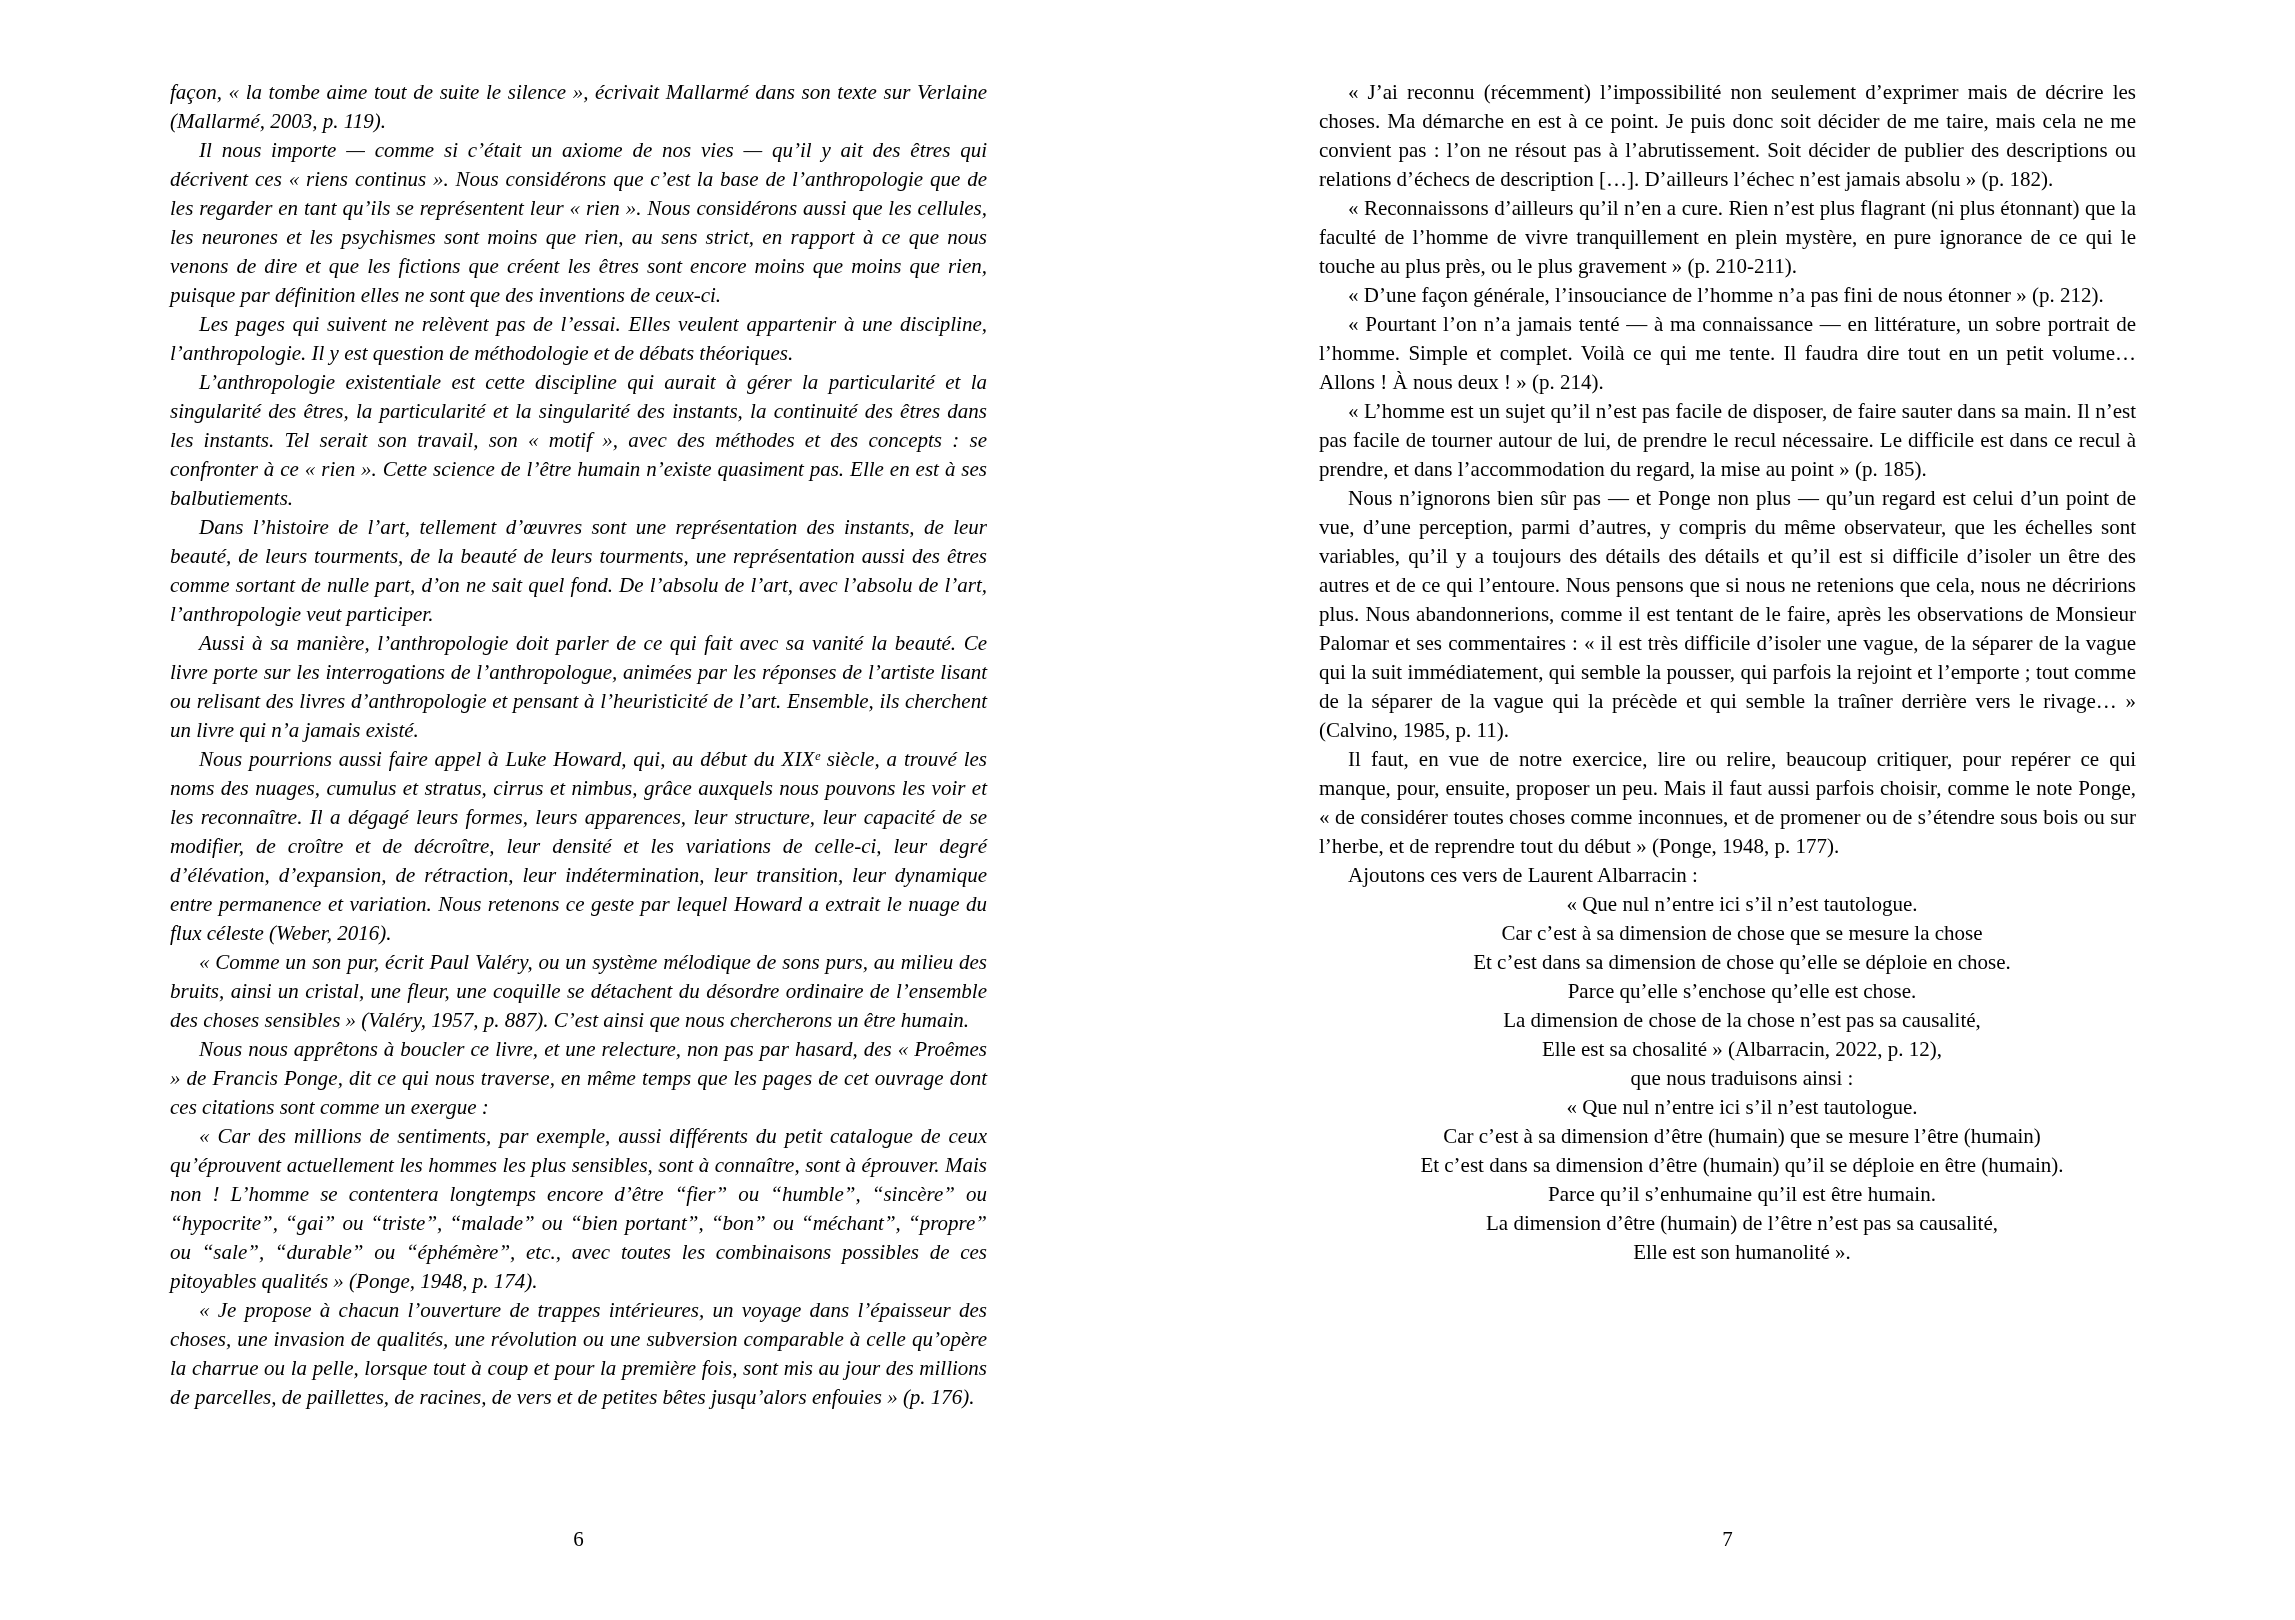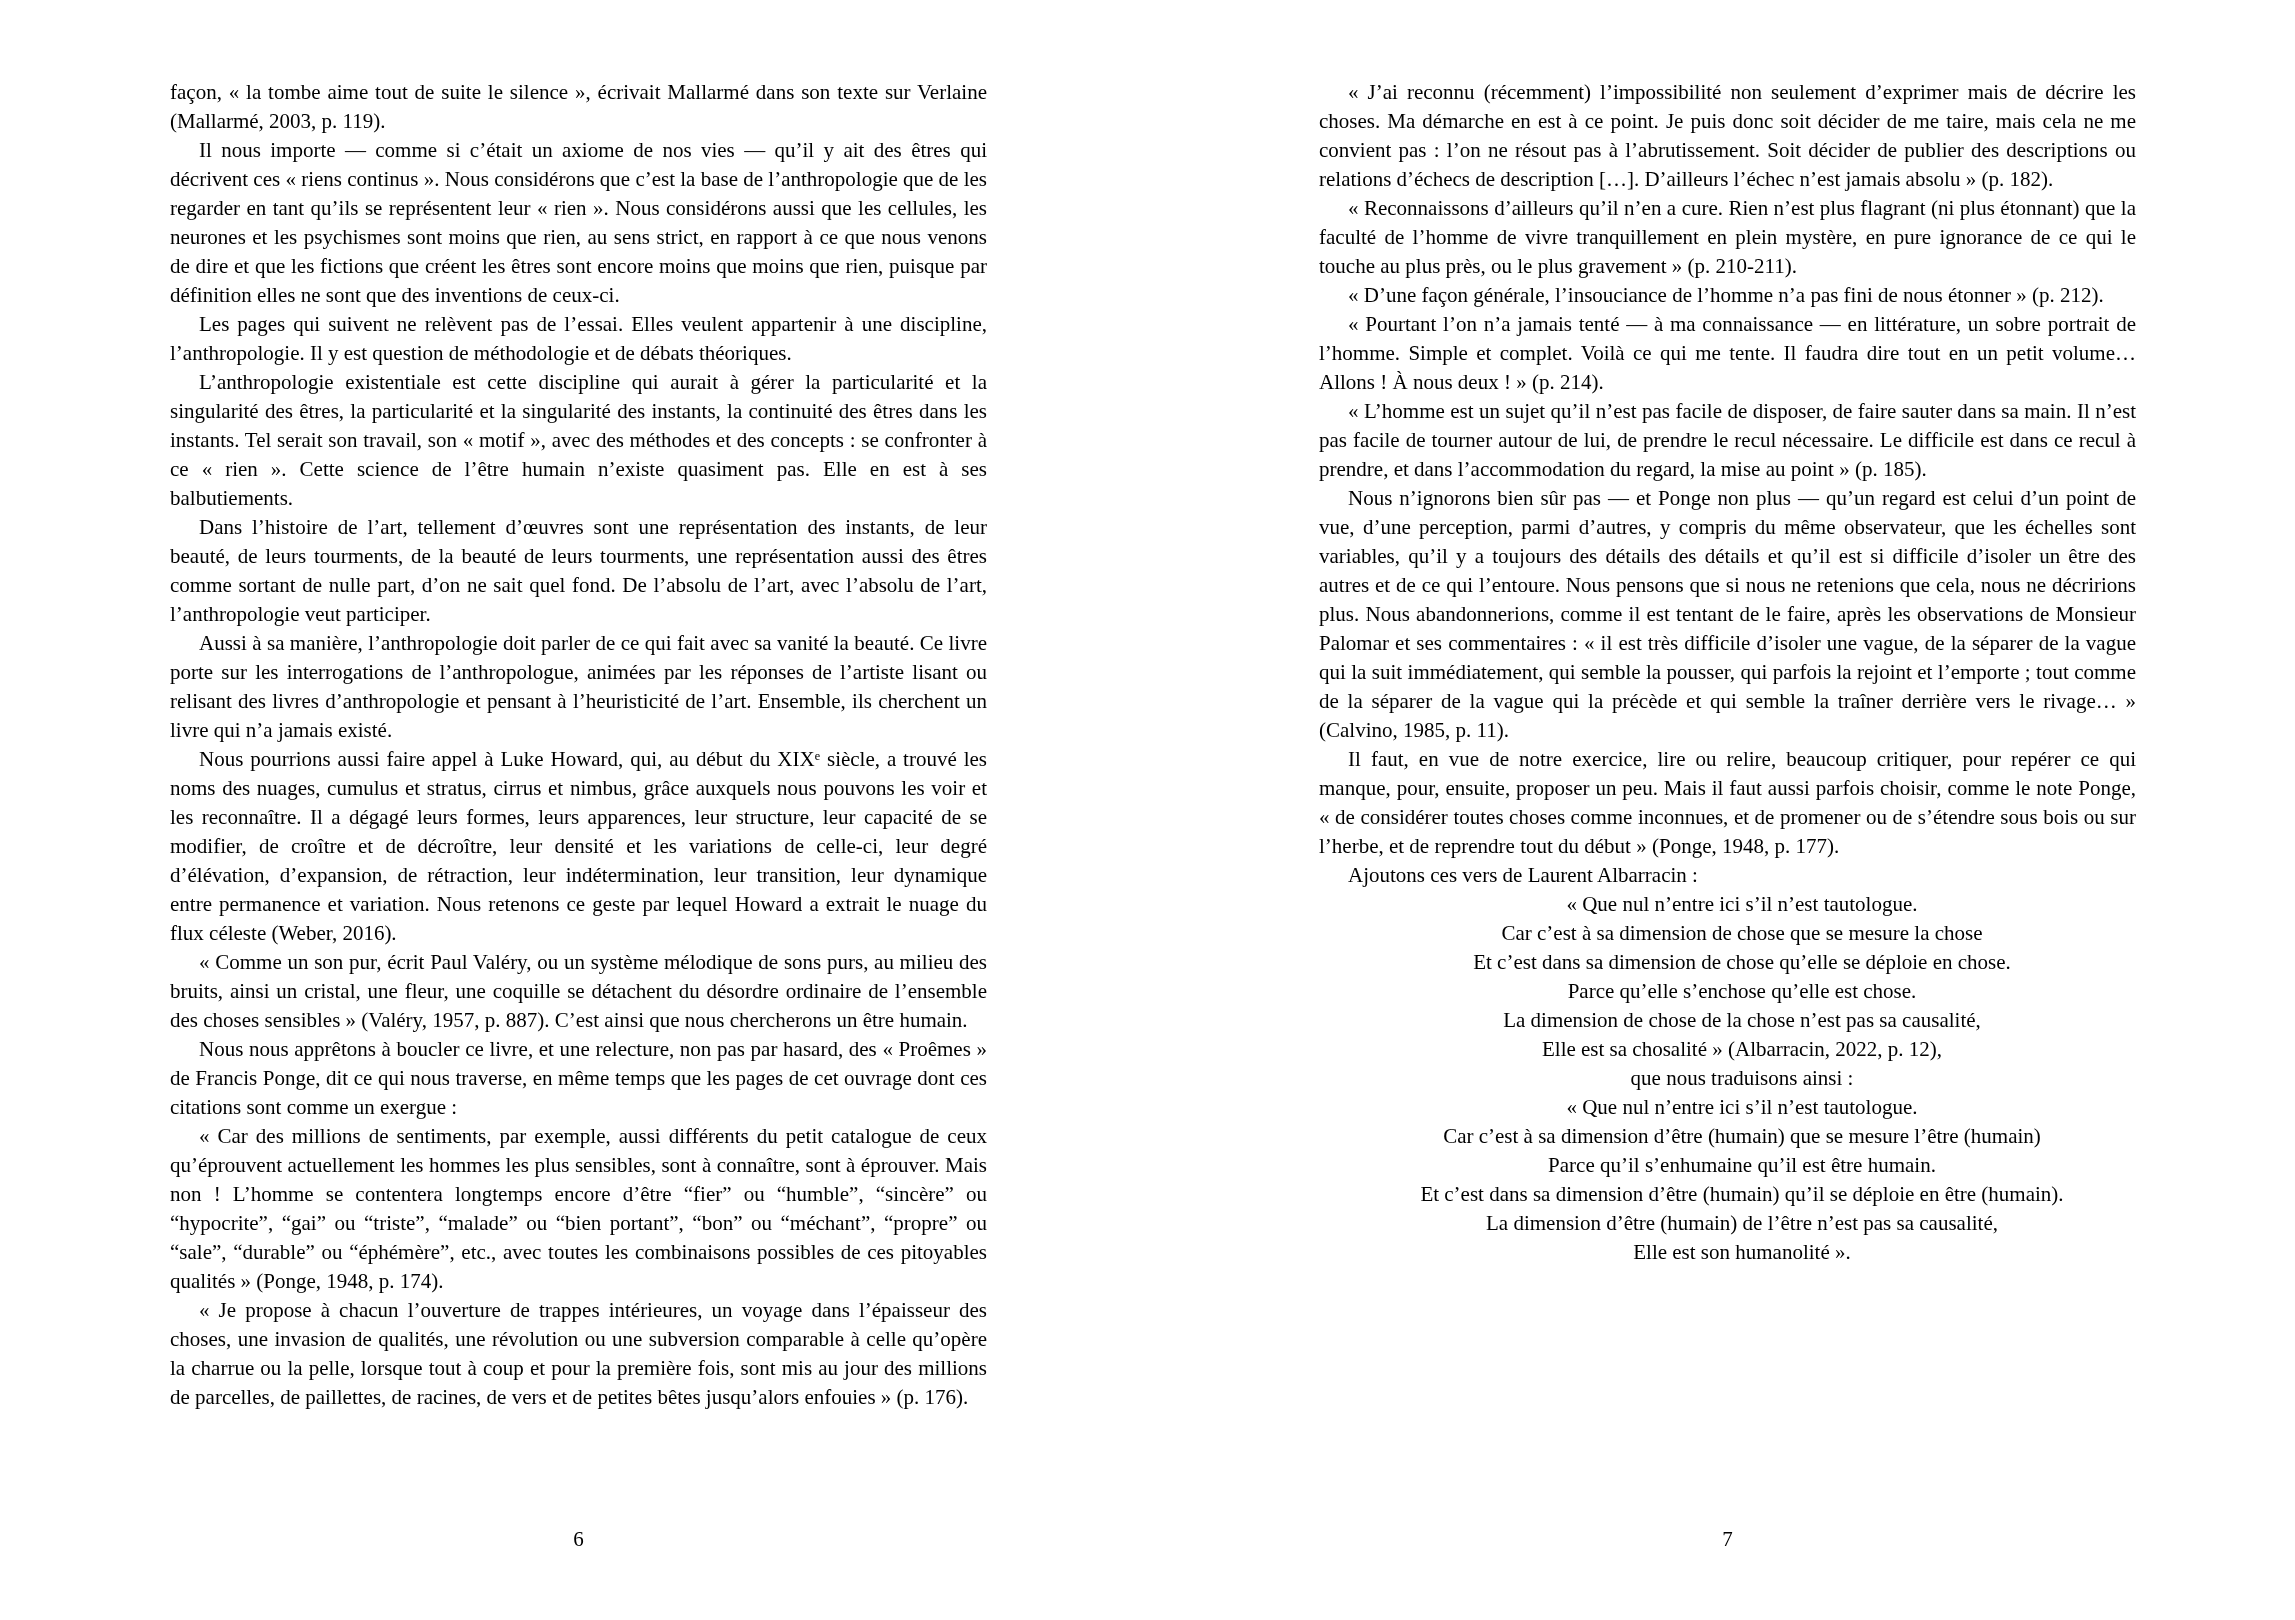--- a/index.html
+++ b/index.html
@@ -26,21 +26,21 @@
   #page-right { left: 1148px; }
   .text-col {
     position: absolute;
     top: 78px;
     width: 817px;
     font-size: 21px;
     line-height: 29px;
     text-align: justify;
     hyphens: none;
   }
-  #page-left  .text-col { left: 170px; }
+  #page-left  .text-col { left: 170px; font-style: italic; }
   #page-right .text-col { left: 171px; }
   .para {
     margin: 0;
     padding: 0;
   }
   .para.indent { text-indent: 29px; }
   .para.verse  { text-align: center; }
   .page-number {
     position: absolute;
     top: 1525px;
@@ -84,20 +84,20 @@
       <p class="para indent">Ajoutons ces vers de Laurent Albarracin :</p>
       <p class="para indent verse">« Que nul n’entre ici s’il n’est tautologue.</p>
       <p class="para indent verse">Car c’est à sa dimension de chose que se mesure la chose</p>
       <p class="para indent verse">Et c’est dans sa dimension de chose qu’elle se déploie en chose.</p>
       <p class="para indent verse">Parce qu’elle s’enchose qu’elle est chose.</p>
       <p class="para indent verse">La dimension de chose de la chose n’est pas sa causalité,</p>
       <p class="para indent verse">Elle est sa chosalité » (Albarracin, 2022, p. 12),</p>
       <p class="para indent verse">que nous traduisons ainsi :</p>
       <p class="para indent verse">« Que nul n’entre ici s’il n’est tautologue.</p>
       <p class="para indent verse">Car c’est à sa dimension d’être (humain) que se mesure l’être (humain)</p>
+      <p class="para indent verse">Et c’est dans sa dimension d’être (humain) qu’il se déploie en être (humain).</p>
       <p class="para indent verse">Parce qu’il s’enhumaine qu’il est être humain.</p>
-      <p class="para indent verse">Et c’est dans sa dimension d’être (humain) qu’il se déploie en être (humain).</p>
       <p class="para indent verse">La dimension d’être (humain) de l’être n’est pas sa causalité,</p>
       <p class="para indent verse">Elle est son humanolité ».</p>
     </div>
   <div class="page-number">7</div>
 </section>
 
 
 </body></html>

